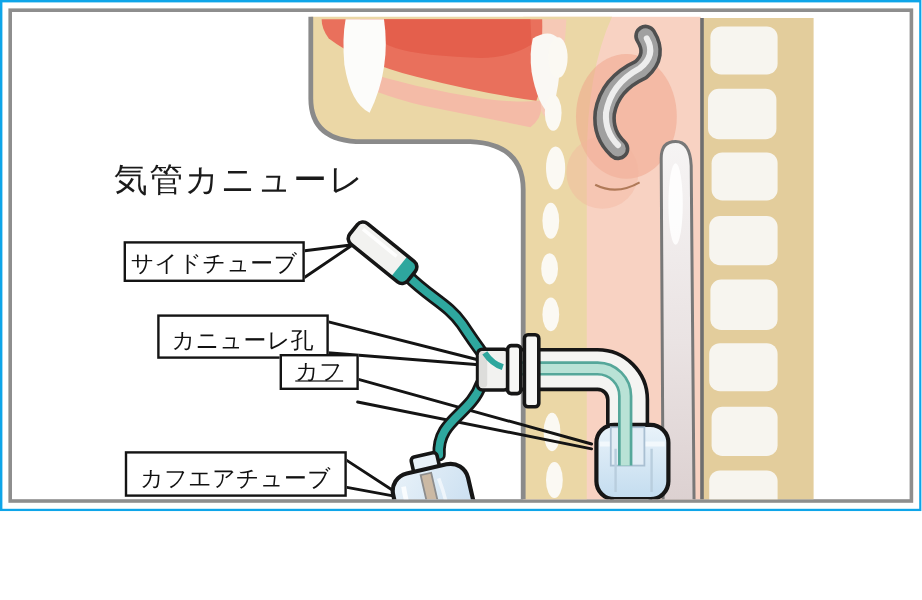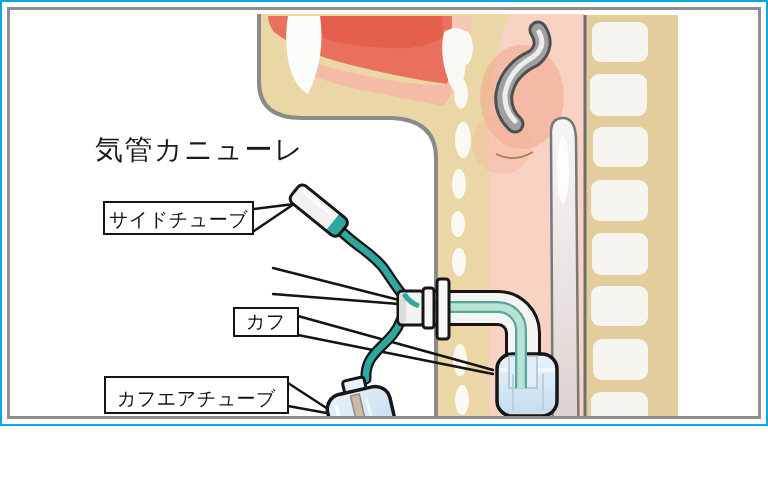--- a/index.html
+++ b/index.html
@@ -174,22 +174,25 @@
       <line x1="292" y1="203" x2="328" y2="203" stroke="#ffffff" stroke-width="3" opacity="0.9"></line>
     </g>
   </svg>
 
   <div class="title">気管カニューレ</div>
 
   <div class="label-box" style="left:93px;top:191px;width:151px;height:34px;">
     <span>サイドチューブ</span>
   </div>
 
+  <div class="label-box" style="left:121px;top:252px;width:143px;height:37px;">
+    <span>カニューレ孔</span>
+  </div>
 
-  <div class="label-box" style="left:223px;top:297px;width:66px;height:30px;">
+  <div class="label-box" style="left:223px;top:285px;width:66px;height:30px;text-decoration:underline;">
     <span>カフ</span>
   </div>
 
   <div class="label-box" style="left:94px;top:366px;width:185px;height:38px;">
     <span>カフエアチューブ</span>
   </div>
  </div>
 </div>
 
 </body></html>

